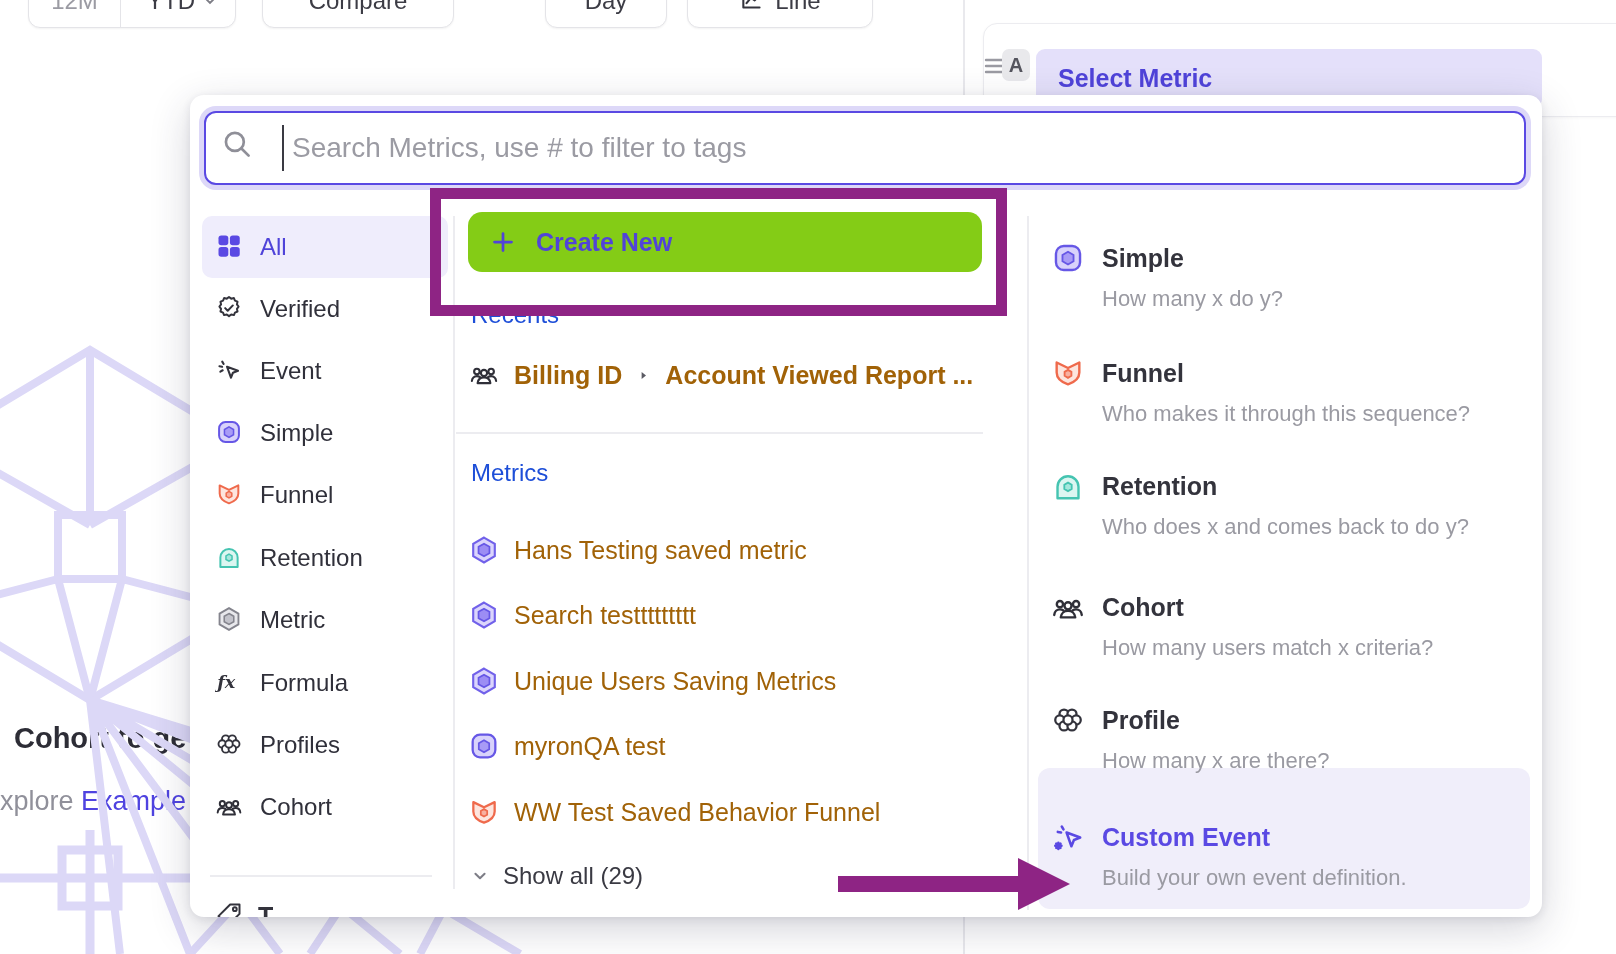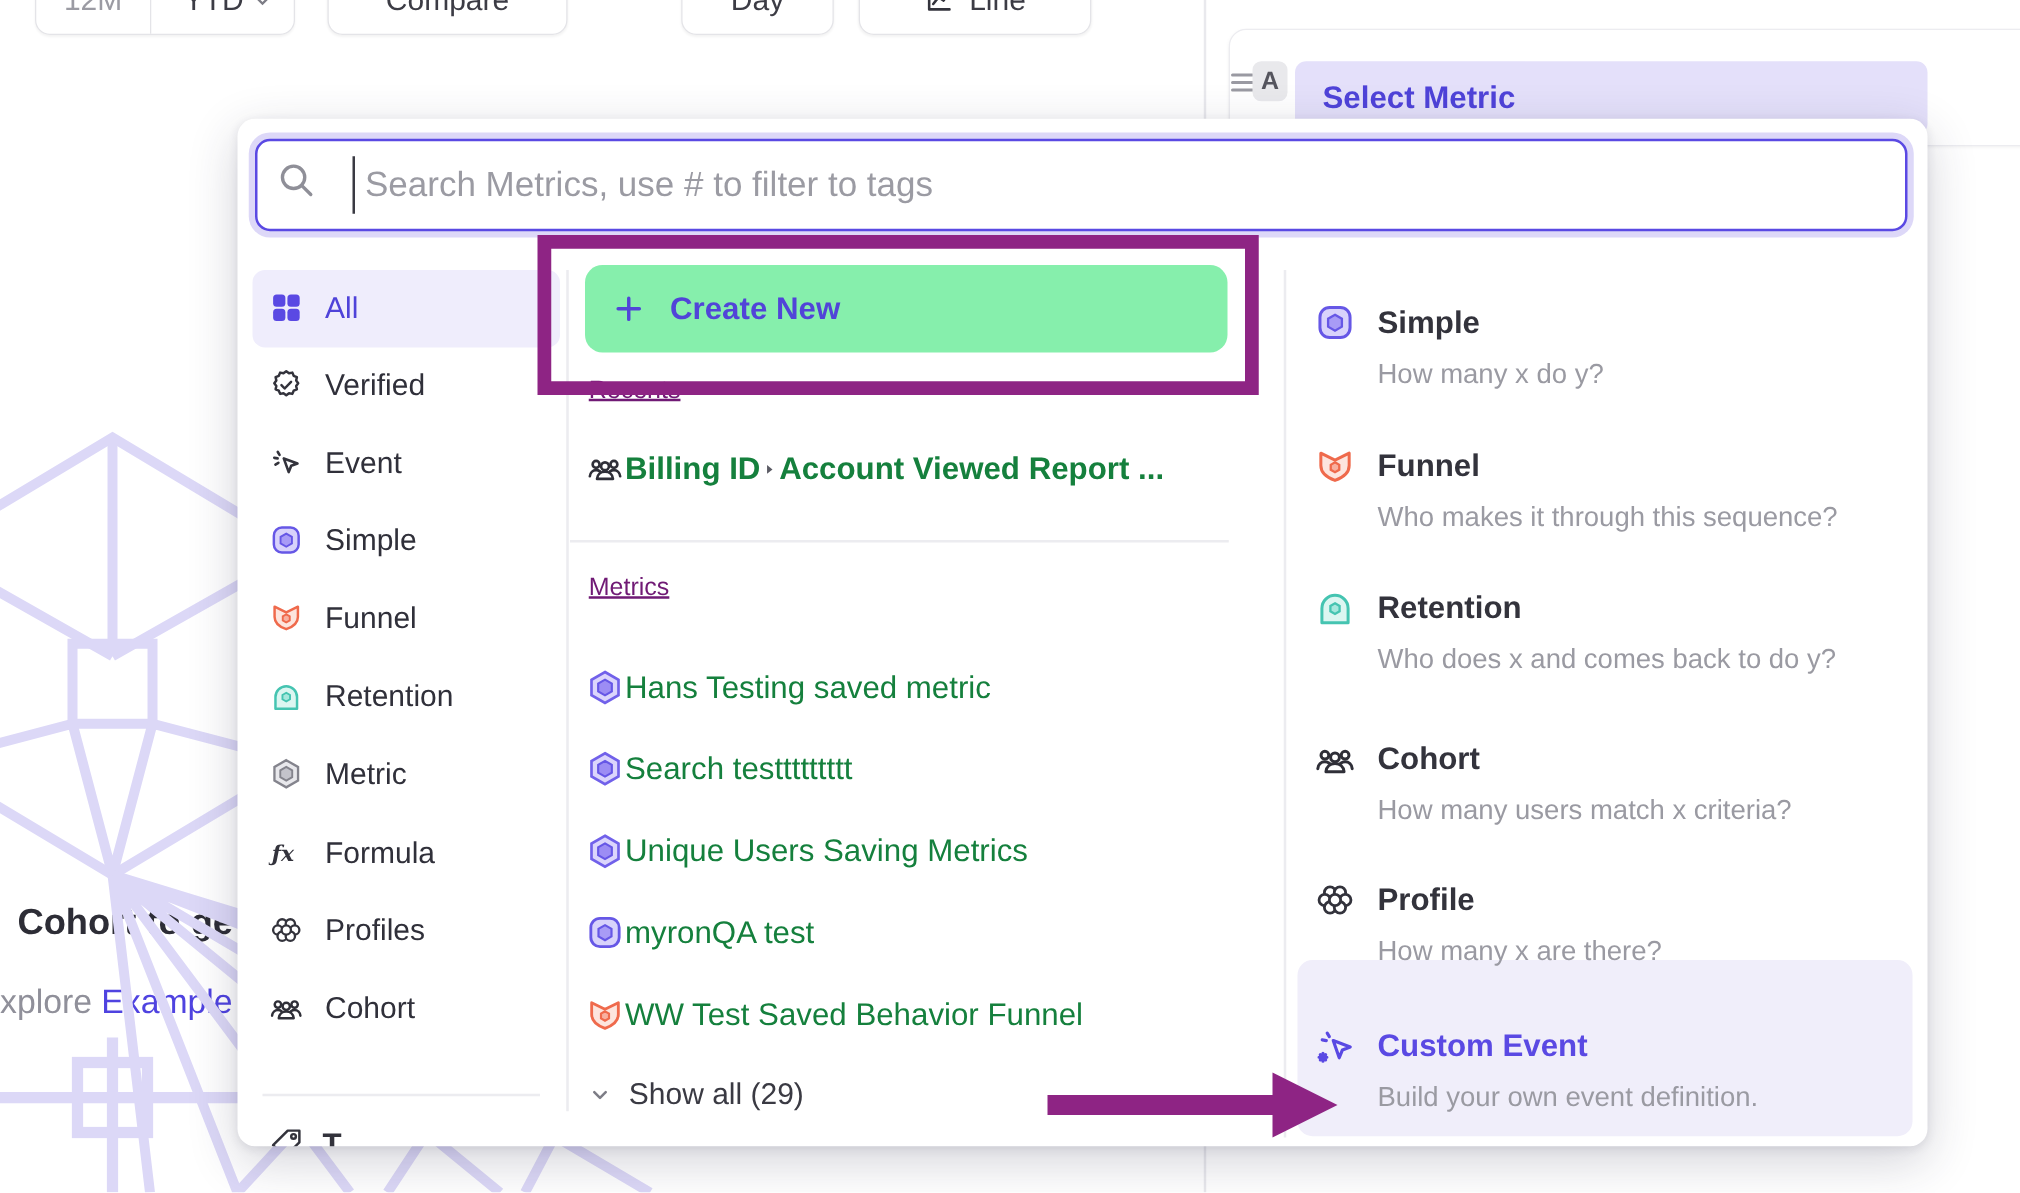--- a/index.html
+++ b/index.html
@@ -34,26 +34,26 @@
           font-size:28px;color:#3a3a43;padding:0 20px 0 86px;outline:none;font-family:"Liberation Sans",sans-serif;}
   .search::placeholder{color:#9b9ba3;}
   .caret{position:absolute;left:92px;top:30px;width:2px;height:46px;background:#3a3a43;}
   .srch-ic{position:absolute;left:30px;top:32px;}
   .siderow{position:absolute;left:12px;width:246px;height:62px;display:flex;align-items:center;gap:16px;
            padding-left:12px;box-sizing:border-box;border-radius:10px;font-size:24px;color:#30303a;font-weight:500;cursor:pointer;}
   .siderow.sel{background:#efedfc;color:#4f43d9;}
   .icslot{width:30px;height:30px;display:flex;align-items:flex-start;justify-content:center;flex:0 0 30px;}
   .hdiv{position:absolute;background:#ececf0;height:1.5px;}
   .vdiv{position:absolute;background:#ececf0;width:1.5px;}
-  .createpill{position:absolute;left:278px;top:117px;width:514px;height:70px;background:#86efac;border-radius:14px;
+  .createpill{position:absolute;left:278px;top:117px;width:514px;height:60px;background:#84cc16;border-radius:14px;
               display:flex;align-items:center;gap:18px;padding-left:20px;box-sizing:border-box;
               font-size:25px;font-weight:600;color:#5144d8;cursor:pointer;}
-  .seclabel{position:absolute;font-size:20px;color:#701a75;text-decoration:underline;}
-  .listrow{position:absolute;left:278px;height:34px;display:flex;align-items:center;
-           font-size:25px;font-weight:500;color:#15803d;cursor:pointer;white-space:nowrap;}
+  .seclabel{position:absolute;font-size:24px;color:#1d4ed8;}
+  .listrow{position:absolute;left:278px;height:34px;display:flex;align-items:center;gap:14px;
+           font-size:25px;font-weight:500;color:#a16207;cursor:pointer;white-space:nowrap;}
   .listrow .icslot{width:32px;flex:0 0 32px;height:32px;}
   .showall{position:absolute;left:279px;top:766px;height:30px;display:flex;align-items:center;gap:12px;
            font-size:24px;font-weight:500;color:#3a3a43;cursor:pointer;}
   .typerow{position:absolute;left:848px;width:492px;height:106px;cursor:pointer;}
   .typerow .ti{position:absolute;left:12px;top:30px;width:36px;height:36px;display:flex;align-items:center;justify-content:center;}
   .typerow .tt{position:absolute;left:64px;top:33px;font-size:25px;font-weight:600;color:#33333c;line-height:30px;white-space:nowrap;}
   .typerow .td{position:absolute;left:64px;top:76px;font-size:22px;color:#9a9aa2;line-height:26px;white-space:nowrap;}
   .typerow.hl .tt{color:#5a49e3;}
   .typehl{position:absolute;left:848px;top:673px;width:492px;height:141px;background:#f0eefa;border-radius:12px;}
   .tagrow{position:absolute;left:24px;top:806px;display:flex;align-items:center;gap:14px;font-size:25px;font-weight:600;color:#33333c;}

